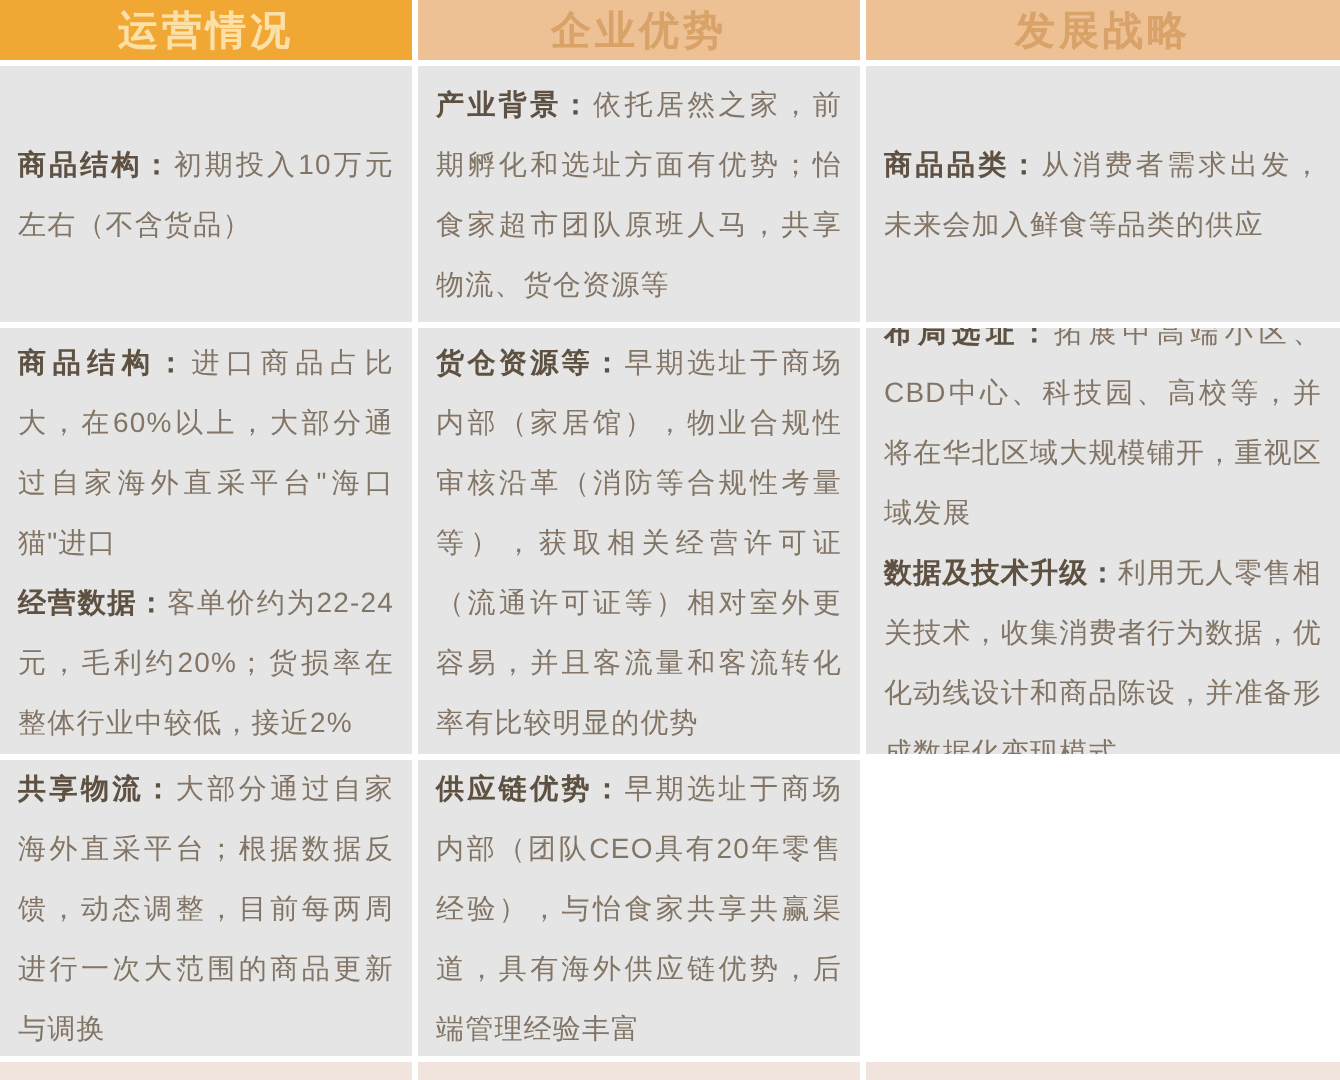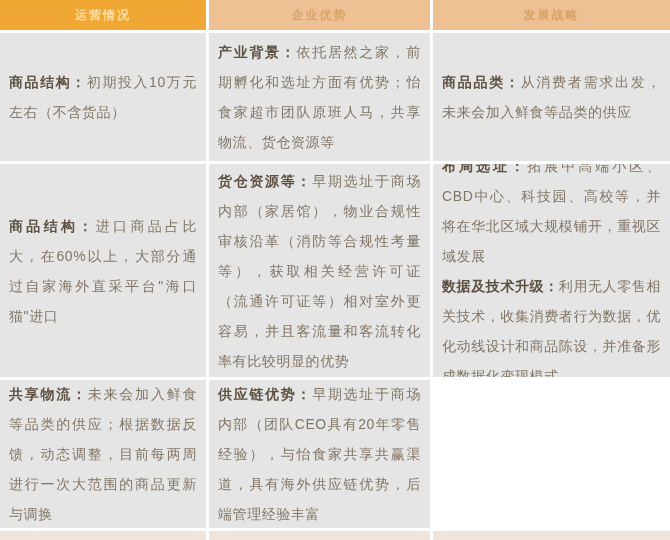--- a/index.html
+++ b/index.html
@@ -20,21 +20,21 @@
     column-gap: 3px;
     margin-bottom: 3px;
   }
   .hdr-row { height: 30px; margin-bottom: 3px; }
   .row-1 { height: 128px; }
   .row-2 { height: 213px; }
   .row-3 { height: 148px; }
   .strip-row { height: 9px; margin-bottom: 0; }
   .hdr-cell {
     display: flex; align-items: center; justify-content: center;
-    font-size: 12px; font-weight: bold;
+    font-size: 20px; font-weight: bold;
     letter-spacing: 2px;
     background: #eec194;
     color: #d8a268;
   }
   .hdr-cell.active {
     background: #f0a733;
     color: #fbe0a8;
   }
   .cell {
     background: #e5e5e5;
@@ -83,39 +83,40 @@
       <div class="cell-inner">
         <p><span class="b">商品品类：</span><span>从消费者需求出发， 未来会加入鲜食等品类的供应</span></p>
       </div>
     </div>
   </div>
 
   <div class="grid-row row-2">
     <div class="cell">
       <div class="cell-inner">
         <p><span class="b">商品结构：</span><span>进口商品占比大，在60%以上，大部分通过自家海外直采平台"海口猫"进口</span></p>
+        <p><span class="b">经营数据：</span><span>客单价约为22-24元，毛利约20%；货损率在整体行业中较低，接近2%</span></p>
       </div>
     </div>
     <div class="cell">
       <div class="cell-inner">
         <p><span class="b">货仓资源等：</span><span>早期选址于商场内部（家居馆），物业合规性审核沿革（消防等合规性考量等），获取相关经营许可证（流通许可证等）相对室外更容易，并且客流量和客流转化率有比较明显的优势</span></p>
       </div>
     </div>
     <div class="cell">
       <div class="cell-inner">
         <p><span class="b">布局选址：</span><span>拓展中高端小区、CBD中心、科技园、高校等，并将在华北区域大规模铺开，重视区域发展</span></p>
         <p><span class="b">数据及技术升级：</span><span>利用无人零售相关技术，收集消费者行为数据，优化动线设计和商品陈设，并准备形成数据化变现模式</span></p>
       </div>
     </div>
   </div>
 
   <div class="grid-row row-3">
     <div class="cell">
       <div class="cell-inner">
-        <p><span class="b">共享物流：</span><span>未来会加入鲜食等品类的供应；根据数据反馈，动态调整，目前每两周进行一次大范围的商品更新与调换</span></p>
+        <p><span class="b">共享物流：</span><span>大部分通过自家海外直采平台；根据数据反馈，动态调整，目前每两周进行一次大范围的商品更新与调换</span></p>
       </div>
     </div>
     <div class="cell">
       <div class="cell-inner">
         <p><span class="b">供应链优势：</span><span>早期选址于商场内部（团队CEO具有20年零售经验），与怡食家共享共赢渠道，具有海外供应链优势，后端管理经验丰富</span></p>
       </div>
     </div>
   </div>
 
   <div class="grid-row strip-row">

